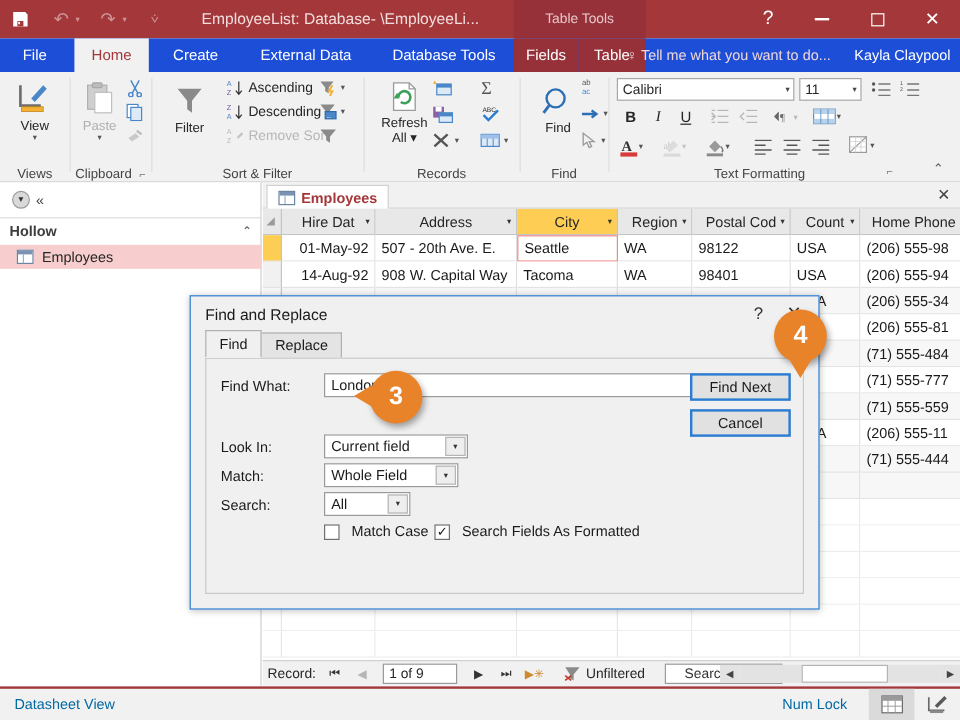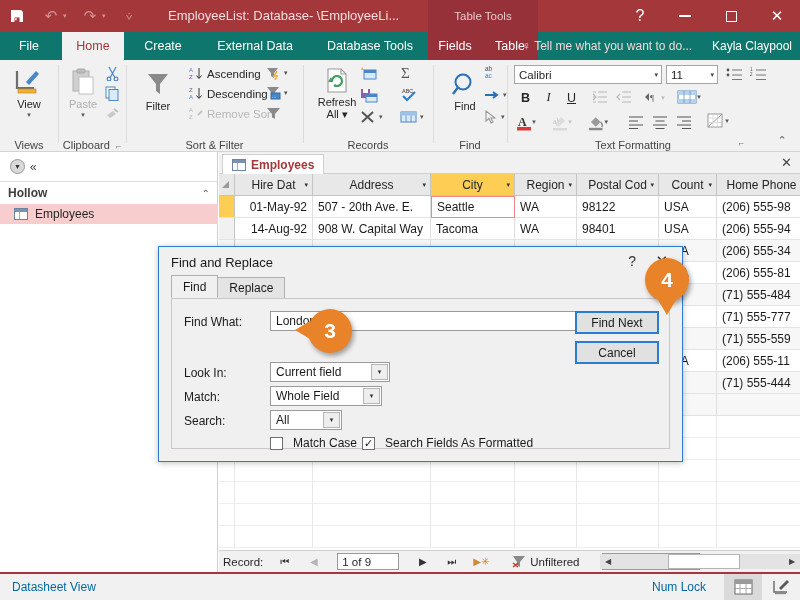--- a/index.html
+++ b/index.html
@@ -35,21 +35,21 @@
   .win-ctrls{ position:absolute; right:0; top:0; height:32px; display:flex; }
   .win-ctrl{ width:46px; height:32px; display:flex; align-items:center; justify-content:center;
              color:#fff; font-size:15px; }
   .win-ctrl.help{ font-size:16px; width:44px; }
   .win-ctrl .sq{ width:11px; height:11px; border:1.4px solid #fff; }
   .win-ctrl .dash{ width:12px; height:1.4px; background:#fff; }
 
   
   .tabbar{
     position:absolute; left:0; top:32px; width:800px; height:28px;
-    background:#0f766e;
+    background:#1d4ed8;
   }
   .tab{
     position:absolute; top:0; height:28px; line-height:28px;
     color:#fff; font-size:12.5px; text-align:center; white-space:nowrap;
   }
   .tab.active{ background:#f1f1f1; color:#a4373a; }
   .tab.ctxtab{ background:#96313a; color:#fff; }
   .tellme{
     position:absolute; top:0; height:28px; line-height:28px;
     color:#f0d7d8; font-size:12px; white-space:nowrap;
@@ -179,21 +179,21 @@
   .dcell.active{ border:1px solid #e88; background:#fff; }
   .dcell.alt{ background:#f7f7f7; }
 
   .emptyrow{ position:absolute; left:0; height:22px; display:flex; }
   .ecell{ height:22px; border-right:1px solid #e8e8e8; border-bottom:1px solid #eee; background:#fff; }
 
   
   .recbar{
     position:absolute; left:219px; bottom:28px; right:0; height:22px;
     background:#f1f1f1; border-top:1px solid #d0d0d0; display:flex; align-items:center;
-    font-size:11.5px; color:#262626; gap:14px; padding-left:4px;
+    font-size:11.5px; color:#262626; gap:8px; padding-left:4px;
   }
   .recbtn{ width:15px; text-align:center; font-size:10px; color:#333; }
   .recbtn.dim{ color:#b5b5b5; }
   .recbox{
     width:62px; height:17px; background:#fff; border:1px solid #9a9a9a;
     font-size:11.5px; display:flex; align-items:center; padding-left:4px; margin:0 2px;
   }
   .unfilt{ display:flex; align-items:center; gap:4px; margin-left:10px; font-size:11.5px; }
   .searchbox{
     width:98px; height:17px; background:#fff; border:1px solid #9a9a9a;
@@ -211,21 +211,21 @@
     display:flex; align-items:center; font-size:12px; color:#0369a1;
   }
   .sb-left{ margin-left:12px; }
   .sb-right{ margin-left:auto; display:flex; align-items:center; }
   .numlock{ margin-right:18px; font-size:12px; }
   .viewbtn{ width:38px; height:26px; display:flex; align-items:center; justify-content:center; }
   .viewbtn.on{ background:#dadada; }
 
   
   .dlg{
-    position:absolute; left:158px; top:246px; width:525px; height:216px;
+    position:absolute; left:158px; top:246px; width:525px; height:262px;
     background:#f0f0f0; border:1px solid #2b7cd3; box-shadow:0 1px 6px rgba(0,0,0,.25);
   }
   .dlg-title{
     position:absolute; left:12px; top:8px; font-size:13px; color:#1a1a1a;
   }
   .dlg-help{ position:absolute; right:46px; top:6px; font-size:14px; color:#333; }
   .dlg-close{ position:absolute; right:14px; top:5px; font-size:15px; color:#333; }
 
   .dlg-tabs{ position:absolute; left:12px; top:30px; height:21px; display:flex; align-items:flex-end; }
   .dtab{

